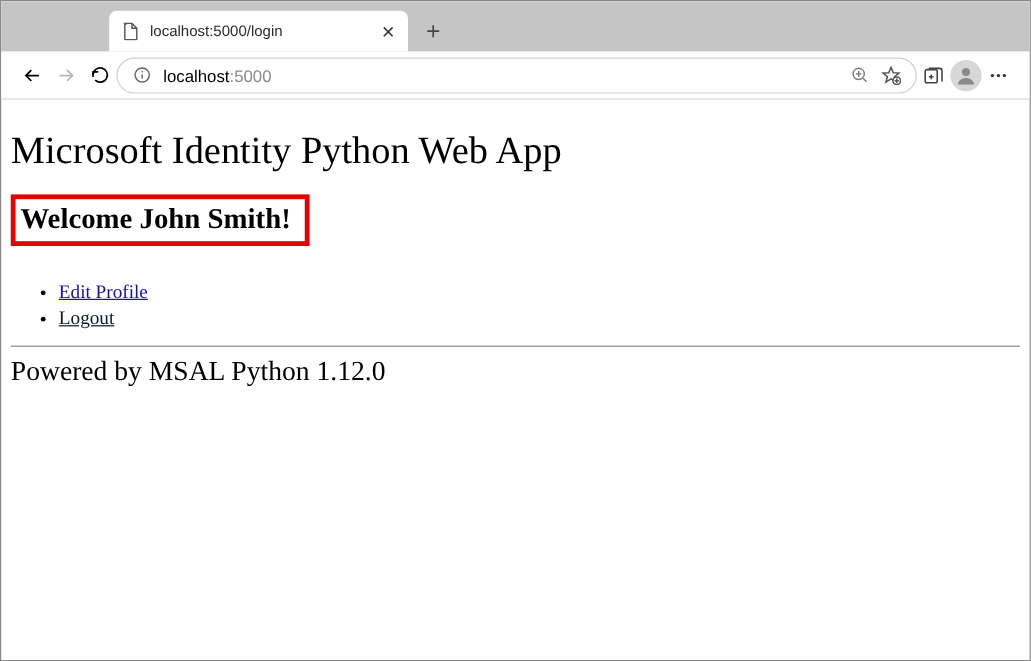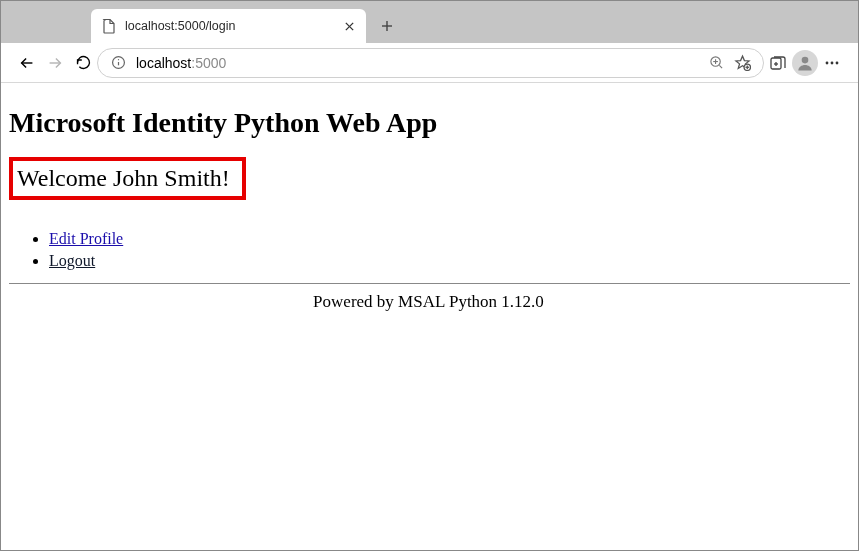--- a/index.html
+++ b/index.html
@@ -13,21 +13,21 @@
     }
     
     .chrome {
       background: #c5c5c5;
       height: 42px;
       display: flex; align-items: flex-end;
       padding-left: 90px;
     }
     .tab {
       background: #fff;
-      height: 34px; width: 275px;
+      height: 34px; width: 249px;
       border-top-left-radius: 6px; border-top-right-radius: 6px;
       display: flex; align-items: center;
       padding: 0 10px;
       gap: 8px;
       font-size: 12.5px;
       color: #2a2a2a;
     }
     .tab .page-icon {
       width: 16px; height: 16px; flex-shrink: 0;
     }
@@ -72,34 +72,34 @@
       width:26px; height:26px; border-radius:50%;
       background:#d7d7d7;
       display:flex; align-items:center; justify-content:center;
     }
     
     .content {
       padding: 10px 8px;
       font-family: "Times New Roman", Times, serif;
       color:#000;
     }
-    h1 { font-size: 28px; font-weight: bold; margin: 14px 0 18px 0; }
+    h1 { font-size: 32px; font-weight: normal; margin: 14px 0 18px 0; }
     h2 {
-      font-size: 24px; font-weight: normal;
+      font-size: 24px; font-weight: bold;
       display:inline-block;
       border: 4px solid #e60000;
       padding: 4px 12px 4px 4px;
       margin: 0 0 16px 0;
     }
     ul { margin: 12px 0 10px 0; padding-left: 40px; }
     li { font-size: 16px; line-height: 1.4; }
     li a { color: #1a0dab; text-decoration: underline; }
     li a.visited { color: #0f172a; }
     hr { border: none; border-top: 1px solid #888; margin: 8px 0; }
-    .footer { text-align: center; font-size: 17px; padding-right:2px; }
+    .footer { text-align: left; font-size: 23px; padding-right:2px; }
     svg { display:block; }
   </style>
 </head>
 <body>
 
 <div class="chrome">
   <div class="tab">
     <span class="page-icon">
       <svg viewBox="0 0 16 16" fill="none" stroke="#555" stroke-width="1.2">
         <path d="M3 1.5h6l4 4v9a.5.5 0 0 1-.5.5h-9a.5.5 0 0 1-.5-.5v-12a.5.5 0 0 1 .5-.5z"></path>

